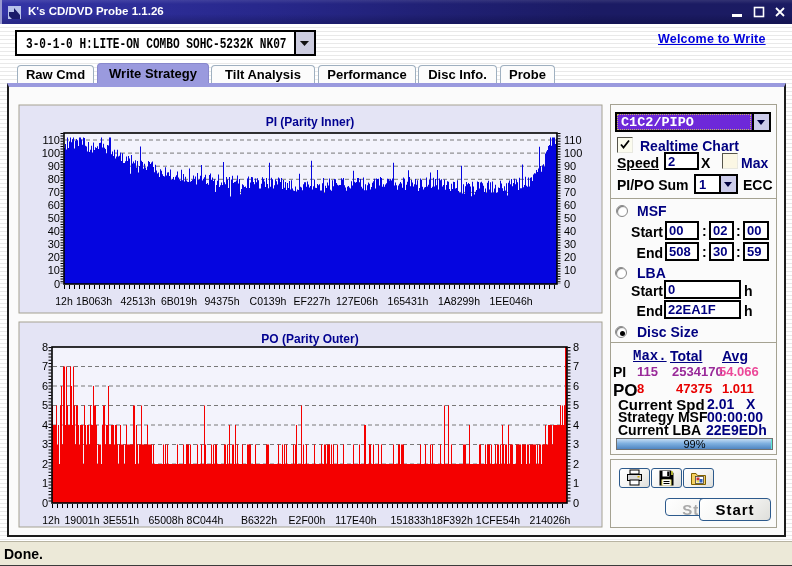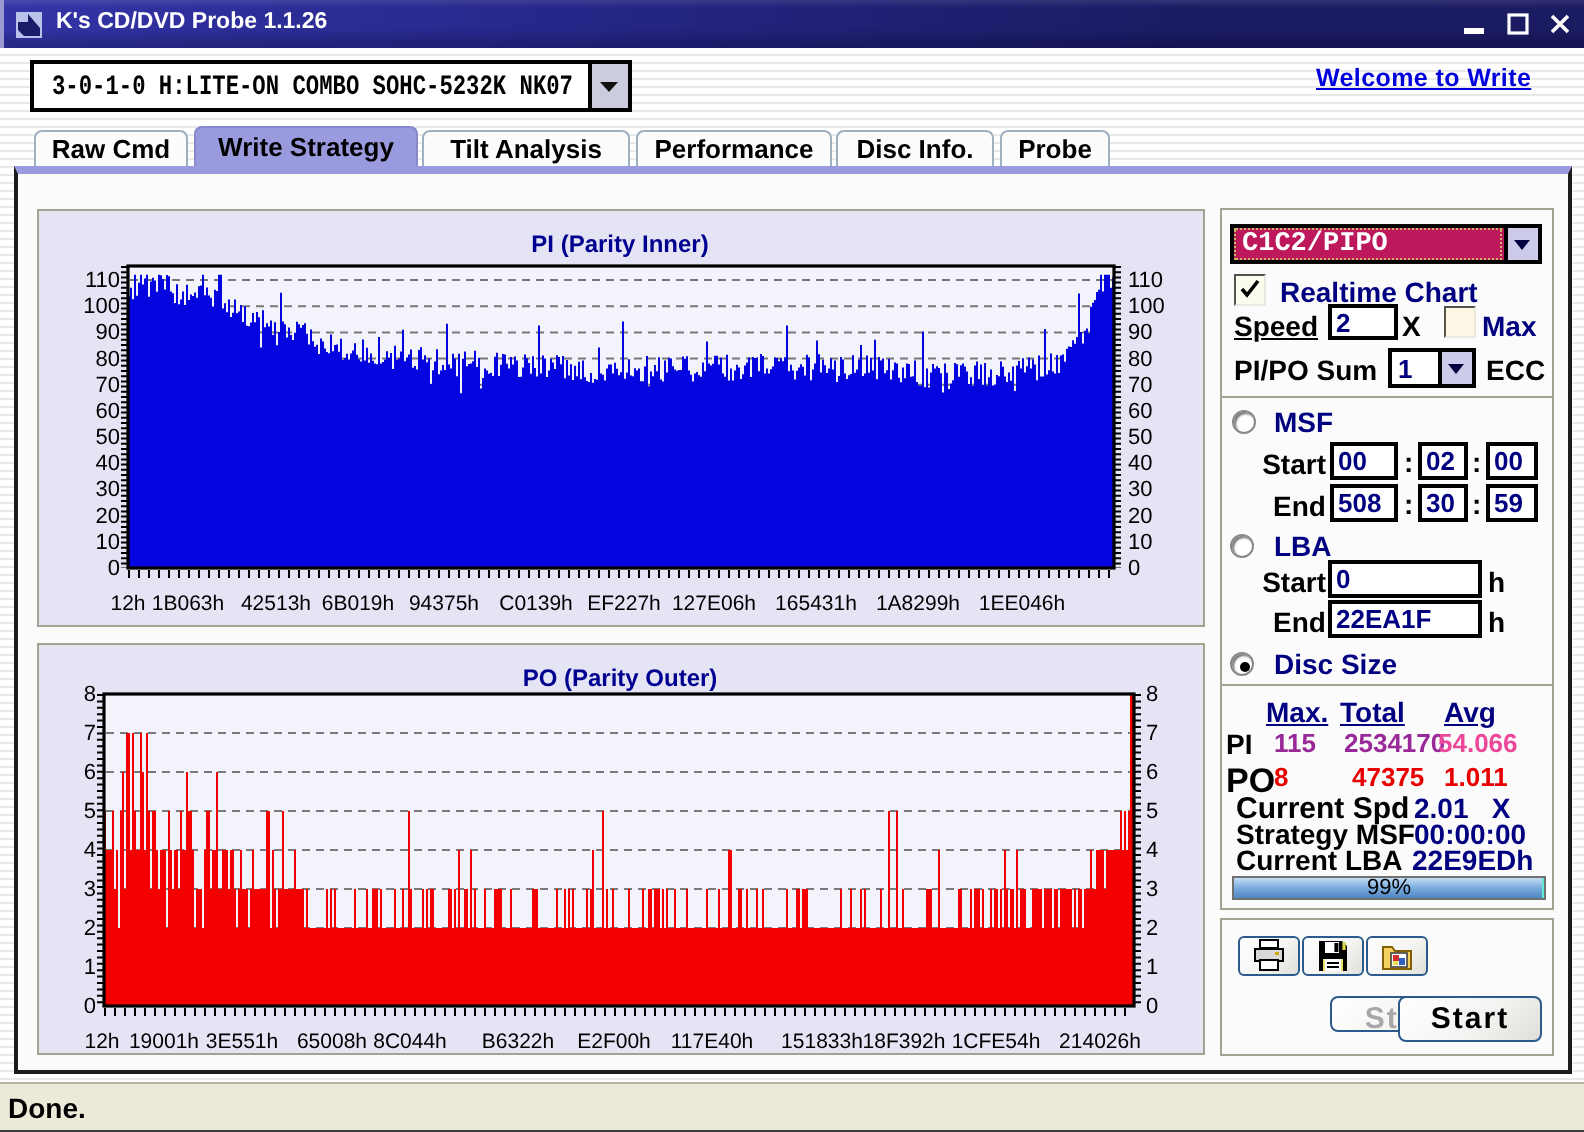--- a/index.html
+++ b/index.html
@@ -356,21 +356,21 @@
       <text x="498" y="524" text-anchor="middle" font-size="10.5">1CFE54h</text>
       <text x="550" y="524" text-anchor="middle" font-size="10.5">214026h</text>
     </g>
 </svg>
 
 <div class="abs" style="left:610px;top:104px;width:167px;height:351px;background:#fbfbfb;border:1px solid #a5a292;"></div>
 <div class="abs" style="left:610px;top:198px;width:167px;height:1px;background:#a5a292;"></div>
 <div class="abs" style="left:610px;top:342px;width:167px;height:1px;background:#a5a292;"></div>
 <div class="abs" style="left:610px;top:459px;width:167px;height:69px;background:#fbfbfb;border:1px solid #a5a292;"></div>
 
-<div class="abs" style="left:615px;top:112px;width:156px;height:20px;border:2px solid #000;background:#be185d;">
+<div class="abs" style="left:615px;top:112px;width:156px;height:20px;border:2px solid #000;background:#6d28d9;">
   <div class="abs" style="left:1px;top:1px;right:19px;bottom:1px;outline:1px dotted #c8b860;"></div>
   <div class="abs b" style="left:4px;top:1px;font-family:'Liberation Mono',monospace;font-size:13.5px;color:#fff;">C1C2/PIPO</div>
   <div class="abs" style="right:0;top:0;width:17px;height:16px;background:#ccccea;border-left:2px solid #000;">
     <svg width="15" height="16">
         <path d="M3,6 L11,6 L7,11 Z" fill="#000040"></path>
       </svg>
   </div>
 </div>
 
 <div class="abs" style="left:617px;top:137px;width:16px;height:16px;background:#fbfbee;border-top:1px solid #55544a;border-left:1px solid #55544a;border-right:1px solid #e8e8e0;border-bottom:1px solid #e8e8e0;">
@@ -437,21 +437,21 @@
 <div class="abs" style="left:664px;top:300px;width:77px;height:19px;border:2px solid #000;background:#fff;">
     <div class="abs b navy" style="left:2px;top:0;font-size:13px;">22EA1F</div>
   </div>
 <div class="abs b" style="left:744px;top:303px;font-size:14px;">h</div>
 
 <div class="abs" style="left:615px;top:326px;width:12px;height:12px;border-radius:50%;background:#fff;border:1px solid #888;box-shadow:inset 1px 1px 1px rgba(60,60,60,0.7);">
   <div class="abs" style="left:3.5px;top:3.5px;width:5px;height:5px;border-radius:50%;background:#000;"></div>
 </div>
 <div class="abs b navy" style="left:637px;top:324px;font-size:14px;">Disc Size</div>
 
-<div class="abs b navy" style="left:633px;top:348px;font-size:14px;text-decoration:underline;">Max.</div>
+<div class="abs b navy" style="left:633px;top:348px;font-size:14px;text-decoration:underline;font-family:Liberation Mono, monospace;">Max.</div>
 <div class="abs b navy" style="left:670px;top:348px;font-size:14px;text-decoration:underline;">Total</div>
 <div class="abs b navy" style="left:722px;top:348px;font-size:14px;text-decoration:underline;">Avg</div>
 <div class="abs b" style="left:613px;top:364px;font-size:14px;">PI</div>
 <div class="abs b" style="left:637px;top:364px;font-size:13px;color:#992999;">115</div>
 <div class="abs b" style="left:672px;top:364px;font-size:13px;color:#992999;">2534170</div>
 <div class="abs b" style="left:719px;top:364px;font-size:13px;color:#ec4899;">54.066</div>
 <div class="abs b" style="left:613px;top:381px;font-size:17px;">PO</div>
 <div class="abs b" style="left:637px;top:381px;font-size:13px;color:#e80000;">8</div>
 <div class="abs b" style="left:676px;top:381px;font-size:13px;color:#e80000;">47375</div>
 <div class="abs b" style="left:722px;top:381px;font-size:13px;color:#e80000;">1.011</div>

